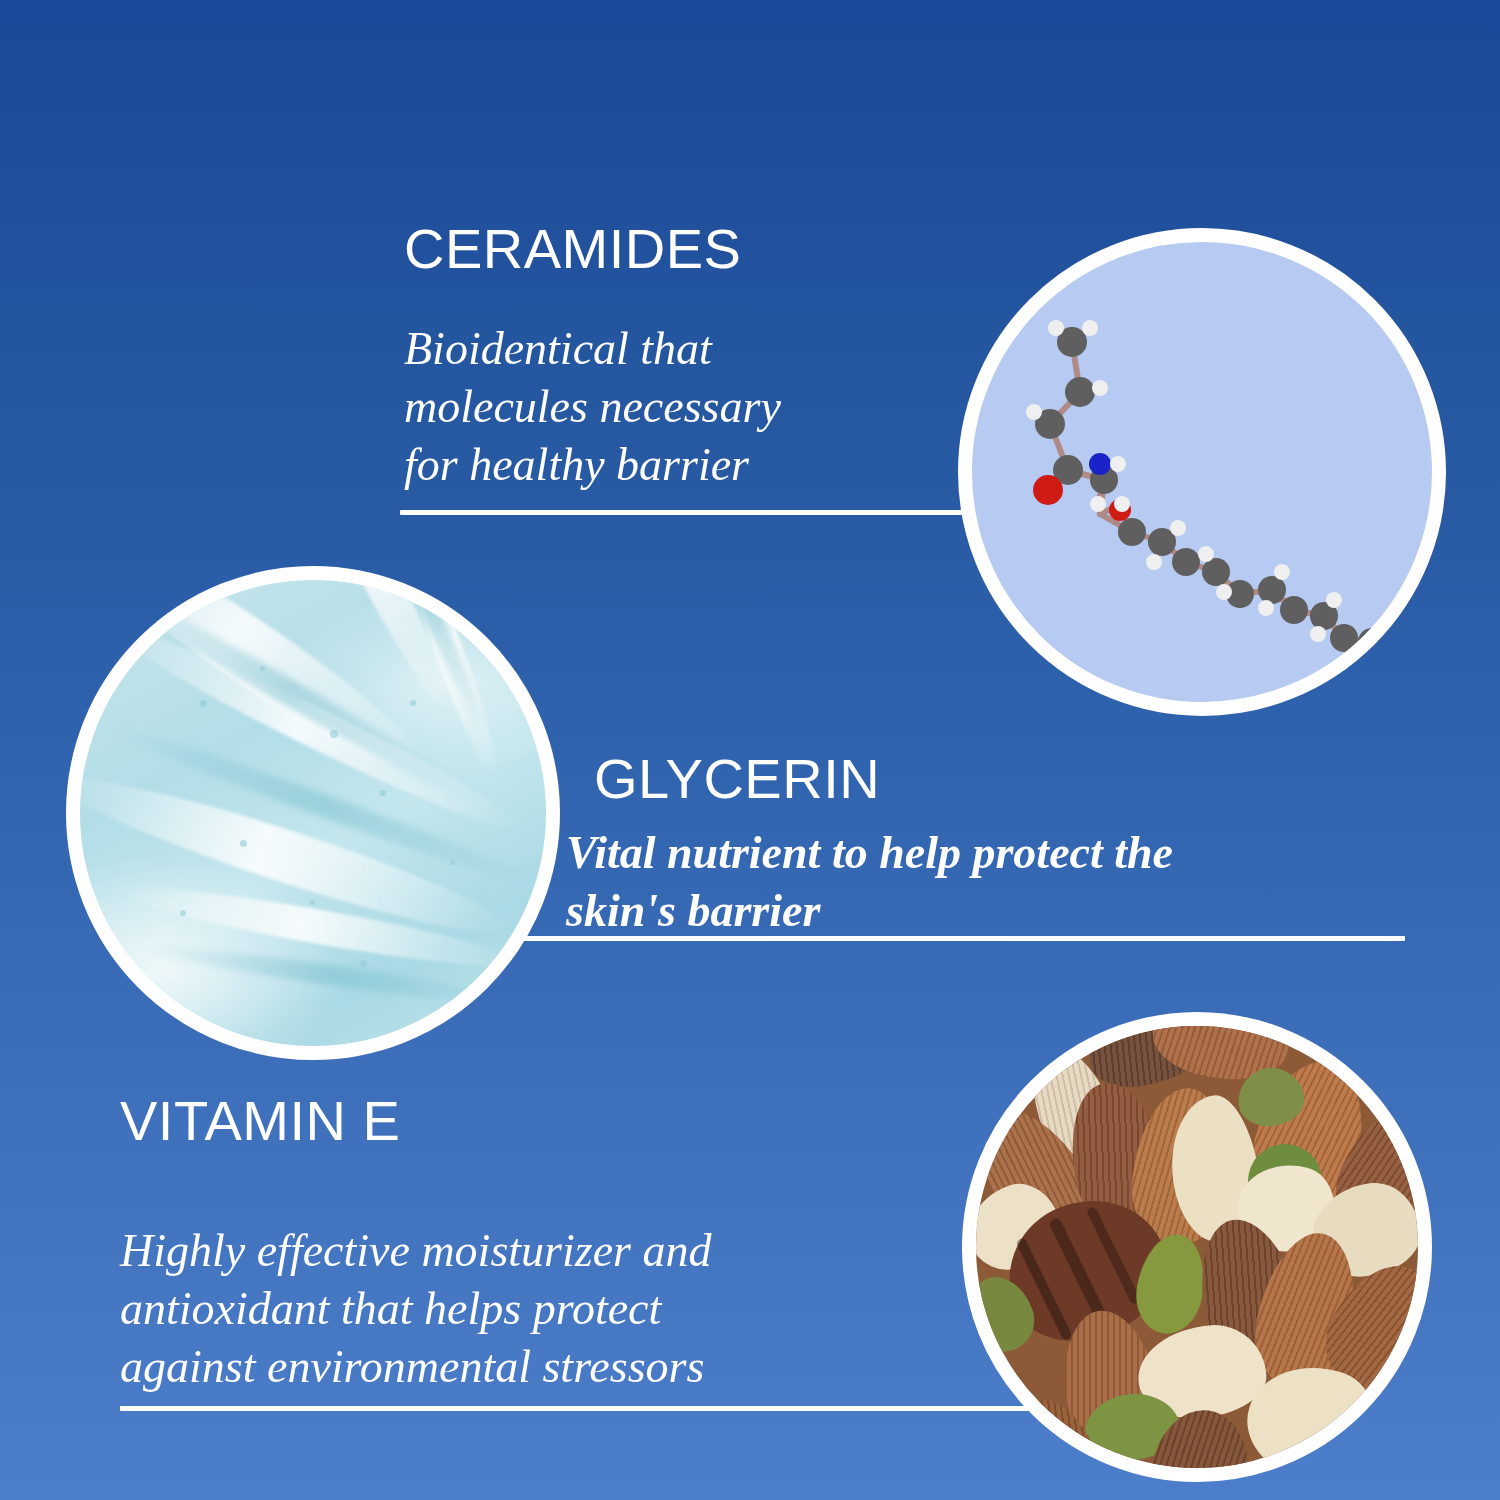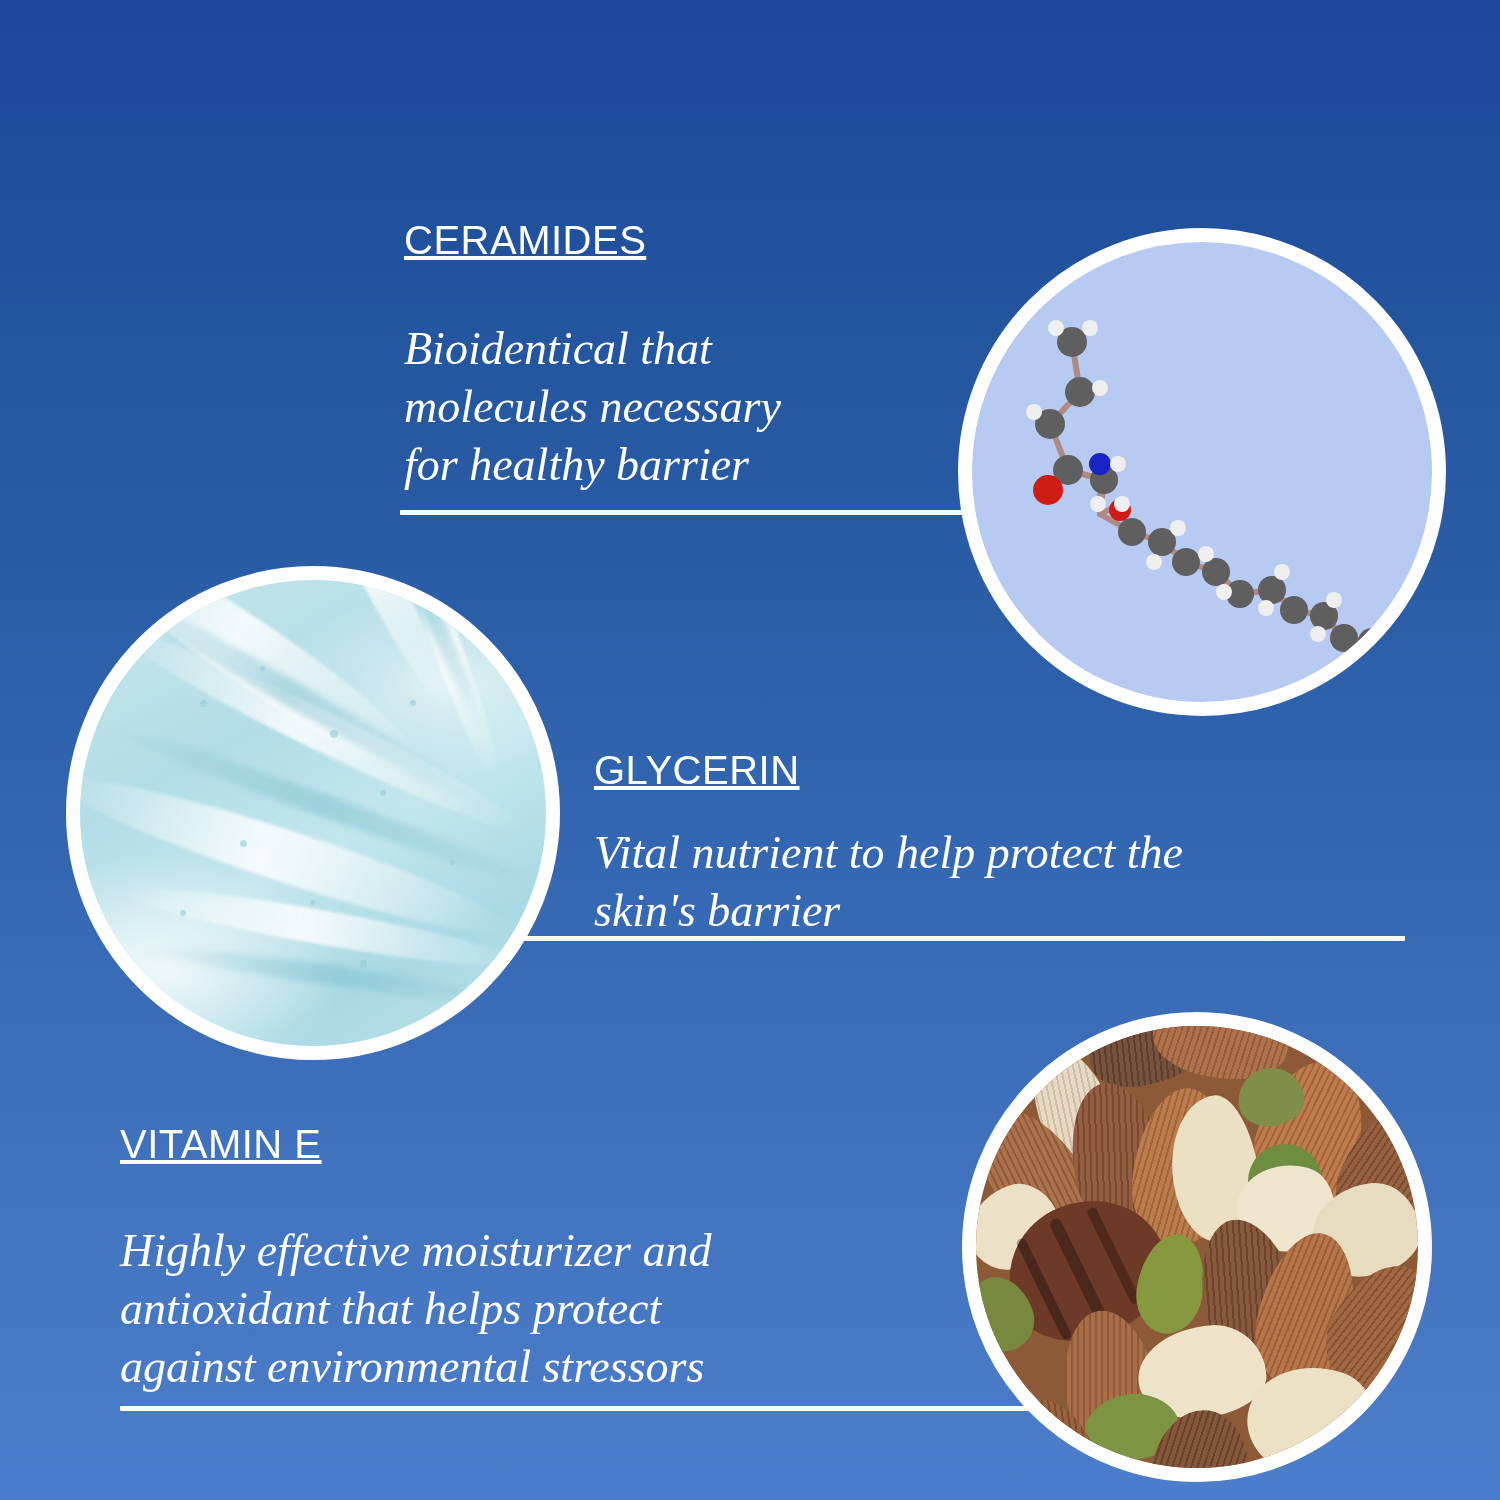--- a/index.html
+++ b/index.html
@@ -32,45 +32,44 @@
     color: #ffffff;
     white-space: nowrap;
     line-height: 1.05;
   }
 
   
   .ing-heading {
     position: absolute;
     font-family: "Liberation Sans", sans-serif;
     font-weight: 300;
-    font-size: 40px;
+    font-size: 56px;
     letter-spacing: 0.5px;
     color: #ffffff;
     white-space: nowrap;
     line-height: 1.1;
-    text-decoration: underline;
   }
   .ing-desc {
     position: absolute;
     font-family: "Liberation Serif", serif;
     font-style: italic;
     font-weight: 400;
     font-size: 46px;
     color: #ffffff;
     line-height: 1.26;
     white-space: pre-line;
   }
 
   #ceramides-heading { left: 404px; top: 218px; }
   #ceramides-desc    { left: 404px; top: 320px; width: 520px; }
 
   #glycerin-heading  { left: 594px; top: 748px; }
-  #glycerin-desc     { left: 594px; top: 824px; width: 760px; }
-
-  #vitamine-heading  { left: 120px; top: 1122px; }
+  #glycerin-desc     { left: 566px; top: 824px; width: 760px; font-weight: bold; }
+
+  #vitamine-heading  { left: 120px; top: 1090px; }
   #vitamine-desc     { left: 120px; top: 1222px; width: 790px; }
 
   
   .connector {
     position: absolute;
     height: 5px;
     background: #ffffff;
     border-radius: 1px;
   }
   #connector-ceramides { left: 400px; top: 510px; width: 860px; }

